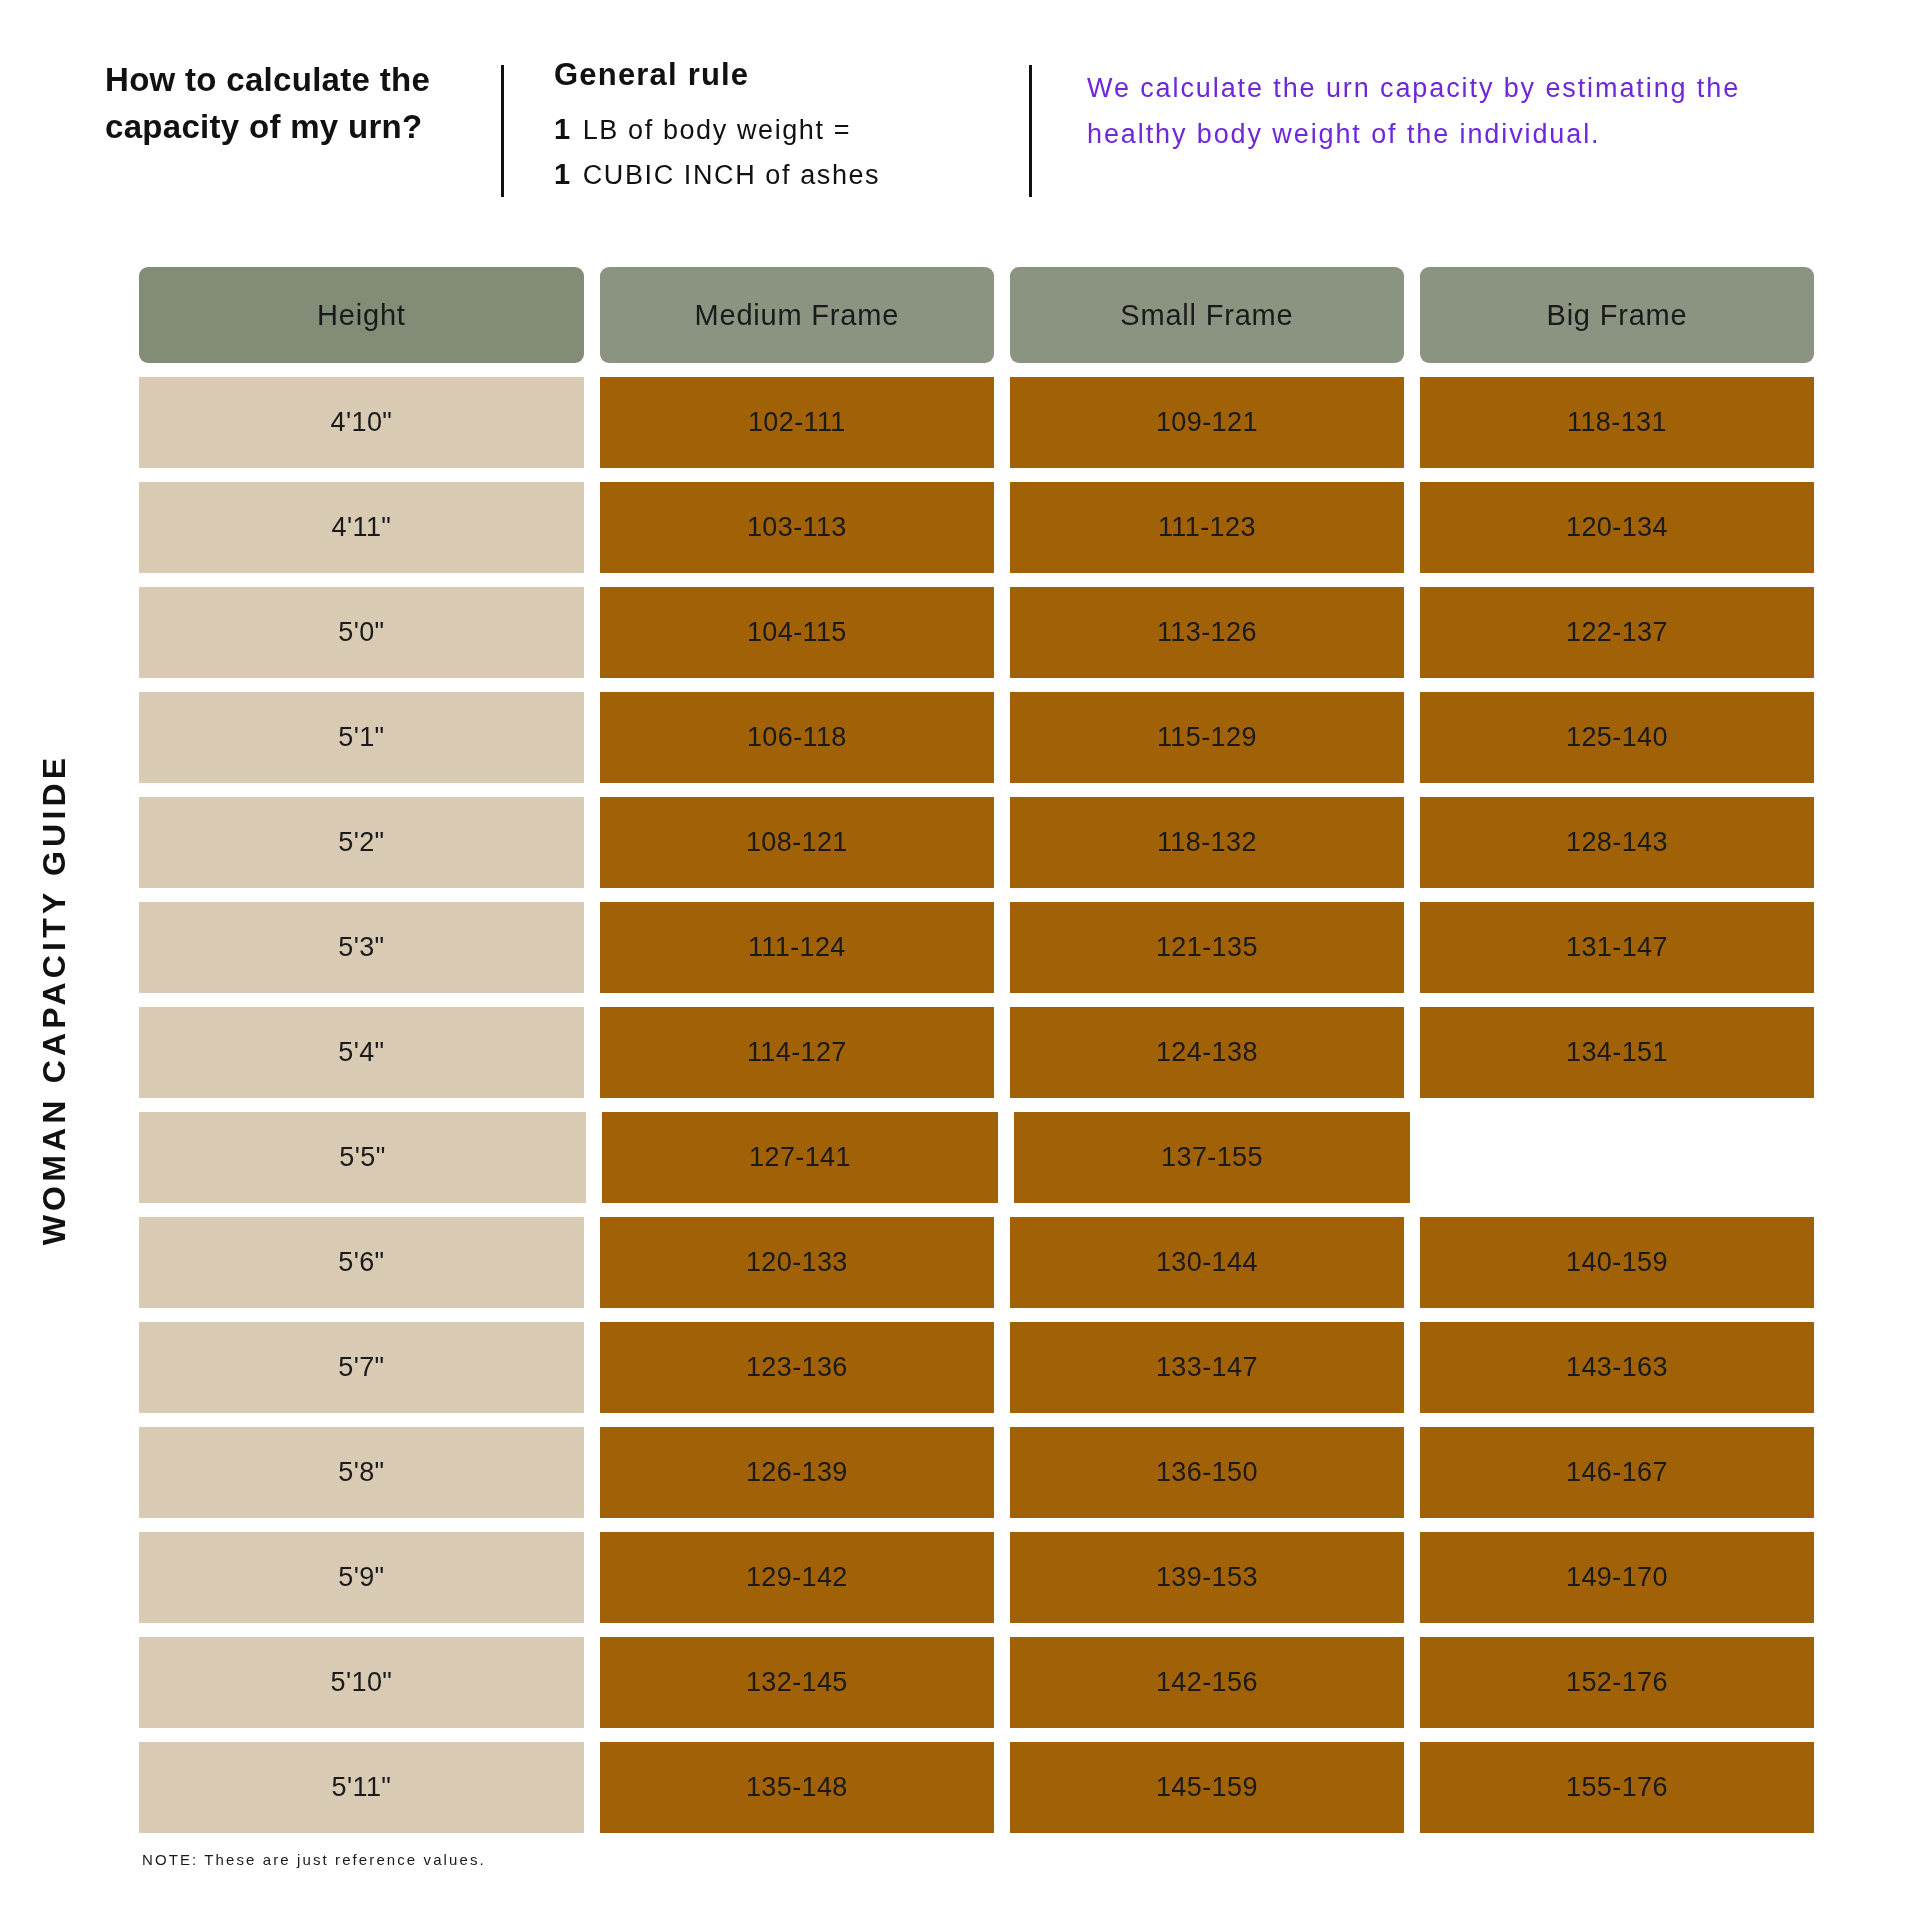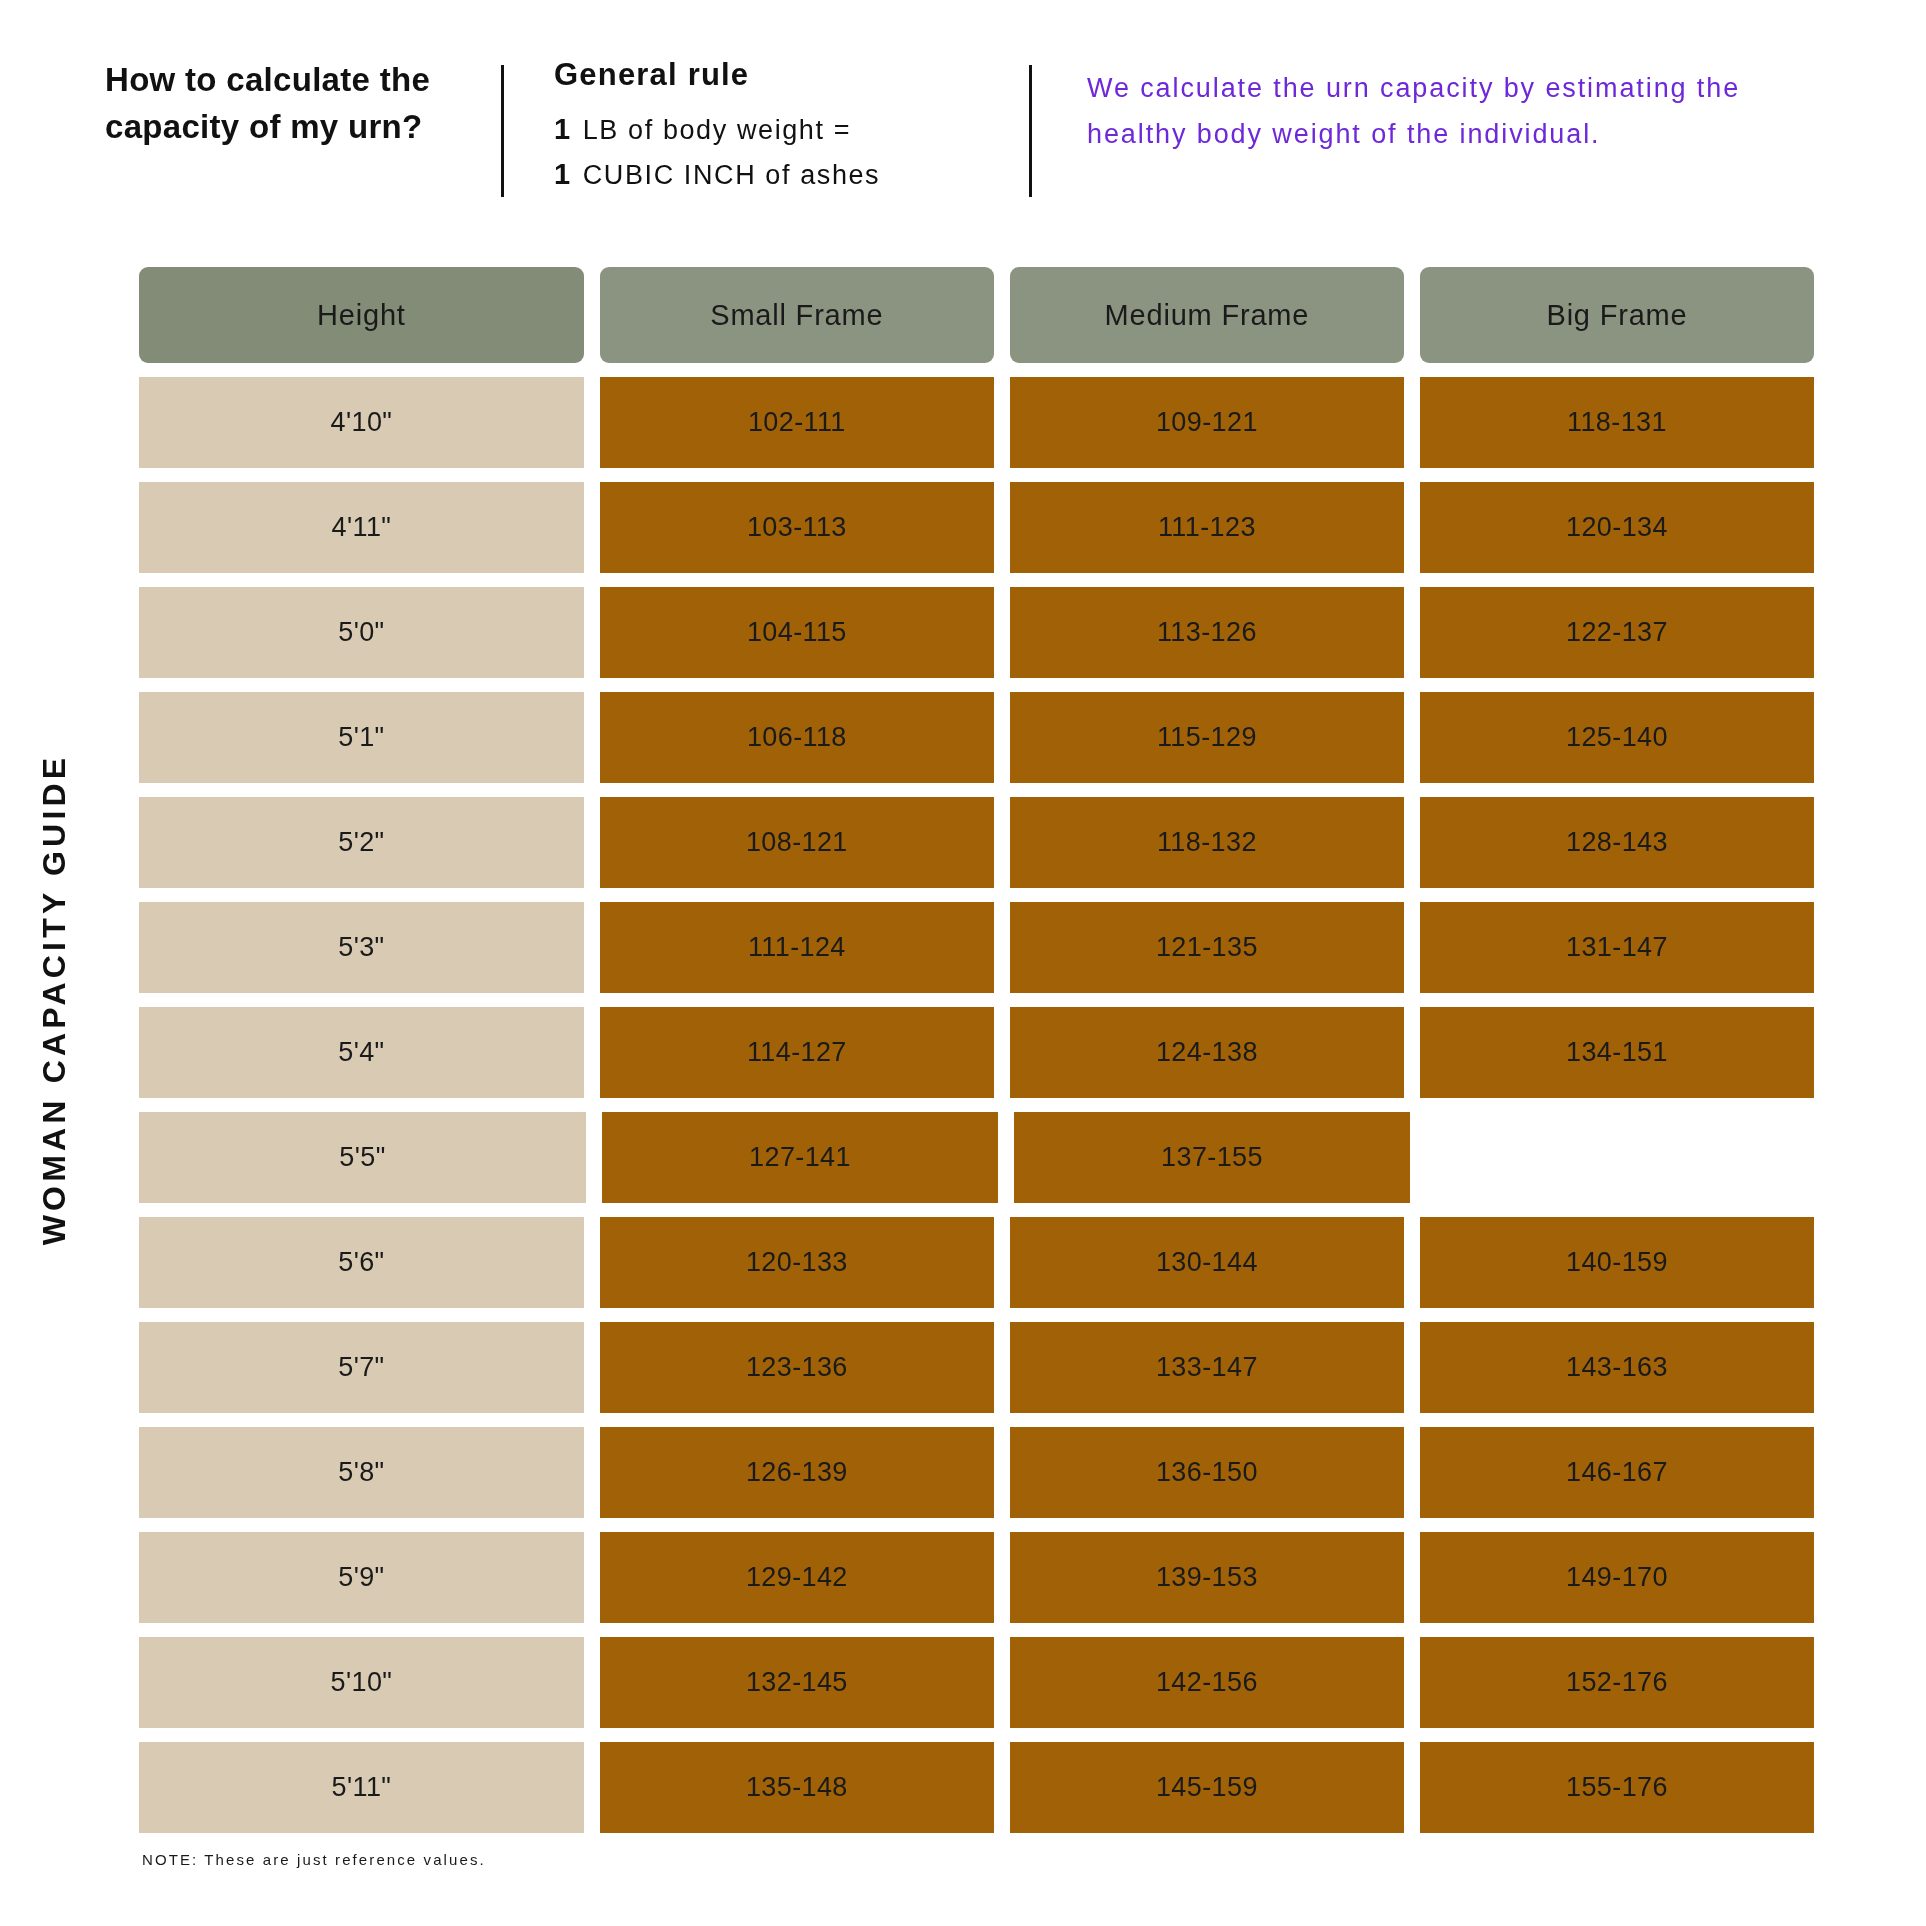--- a/index.html
+++ b/index.html
@@ -202,22 +202,22 @@
   </div>
 
   <div class="vertical-title">
     <span>WOMAN CAPACITY GUIDE</span>
   </div>
 
   <div class="table">
 
     <div class="row header-row">
       <div class="cell col-height">Height</div>
+      <div class="cell col-data">Medium Frame</div>
       <div class="cell col-data">Small Frame</div>
-      <div class="cell col-data">Medium Frame</div>
       <div class="cell col-data">Big Frame</div>
     </div>
 
     <div class="row data-row">
       <div class="cell col-height">4'10"</div>
       <div class="cell col-data">102-111</div>
       <div class="cell col-data">109-121</div>
       <div class="cell col-data">118-131</div>
     </div>
 

